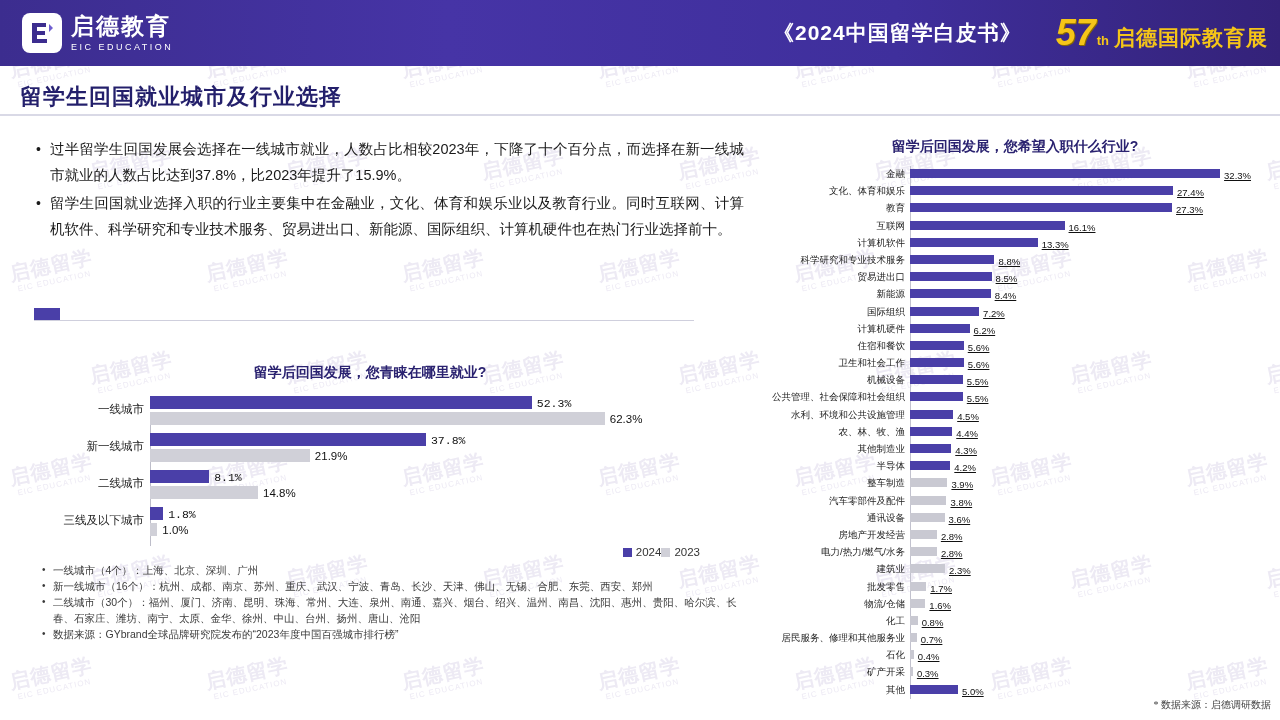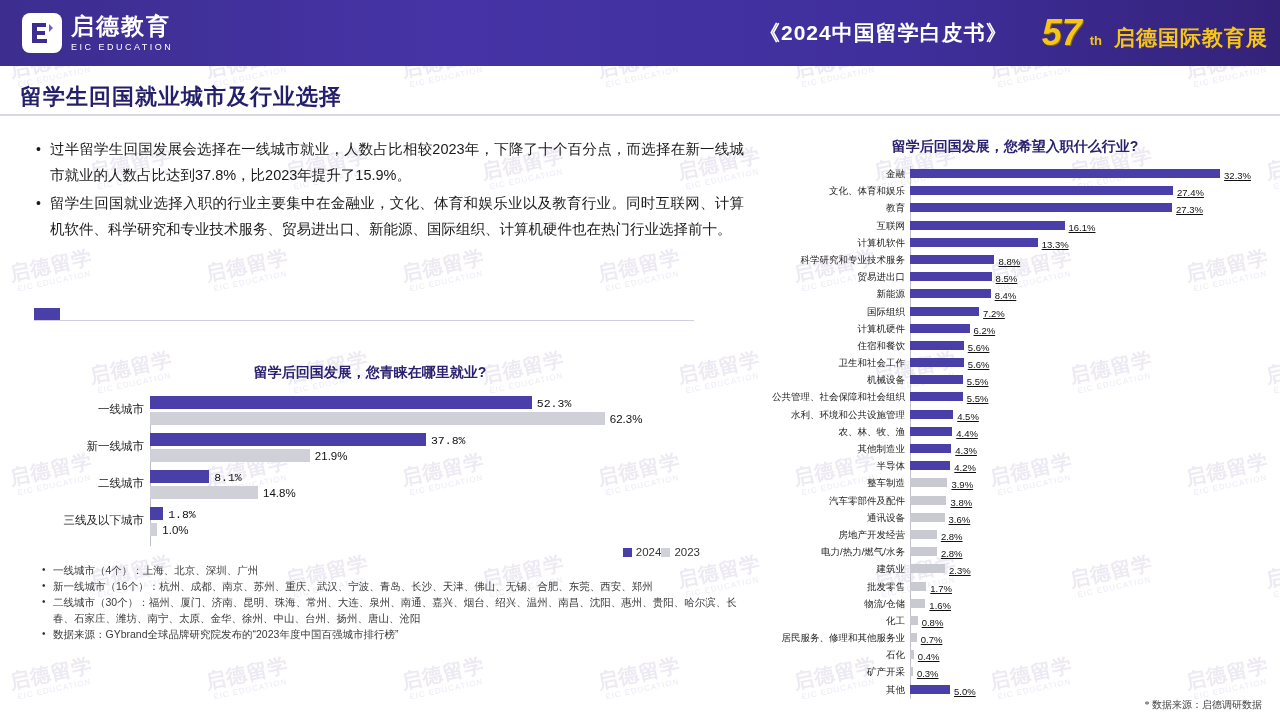--- a/index.html
+++ b/index.html
@@ -59,21 +59,21 @@
     color: #fff; font-size: 9px; letter-spacing: 2.5px; margin-top: 4px;
   }
   .header-right {
     position: absolute; right: 12px; top: 0; height: 66px;
     display: flex; align-items: center;
   }
   .book-title {
     color: #ffffff; font-size: 21px; font-weight: bold; letter-spacing: 1px;
     margin-right: 34px;
   }
-  .expo { display: flex; align-items: baseline; gap: 7px; }
+  .expo { display: flex; align-items: baseline; }
   .expo-num {
     color: #f5c518; font-size: 36px; font-weight: bold; font-style: italic;
     line-height: 1;
     text-shadow: 1px 1px 0 #8a6a00;
   }
   .expo-th { color: #f5c518; font-size: 13px; font-weight: bold; margin-left: 1px; }
   .expo-name {
     color: #f5c518; font-size: 21px; font-weight: bold; letter-spacing: 1px;
     margin-left: 5px;
   }
@@ -191,21 +191,21 @@
   .rc-val {
     position: absolute; top: 1px; left: 100%; margin-left: 4px;
     font-size: 9.5px; color: #111; white-space: nowrap; text-decoration: underline;
   }
   .rc-axis {
     position: absolute; left: 150px; right: 0; top: 0; bottom: 0;
     border-left: 1px solid #c2c2ce;
   }
 
   .src-note {
-    position: absolute; right: 18px; bottom: 8px;
+    position: absolute; right: 9px; bottom: 8px;
     font-size: 10px; color: #444; z-index: 5; font-family: Liberation Serif, serif;
   }
 </style>
 </head>
 <body>
 
 <div id="page">
 
   <div class="watermark" id="wmLayer">
       <div class="wm" style="left: 10px; top: 50px;">
@@ -676,21 +676,21 @@
             </div>
           </div>
           <div class="rc-row">
             <div class="rc-label">矿产开采</div>
             <div class="rc-bar lo" style="width: 2.88px;">
               <span class="rc-val">0.3%</span>
             </div>
           </div>
           <div class="rc-row">
             <div class="rc-label">其他</div>
-            <div class="rc-bar hi" style="width: 40px;">
+            <div class="rc-bar hi" style="width: 48px;">
               <span class="rc-val">5.0%</span>
             </div>
           </div>
         </div>
     </div>
   </div>
 
   <div class="src-note">* 数据来源：启德调研数据</div>
 </div>
 

